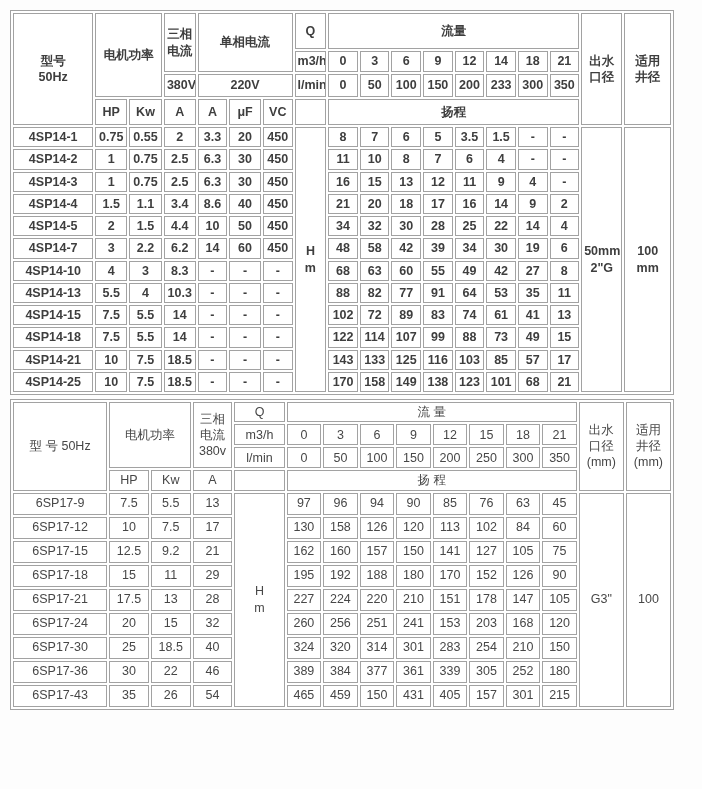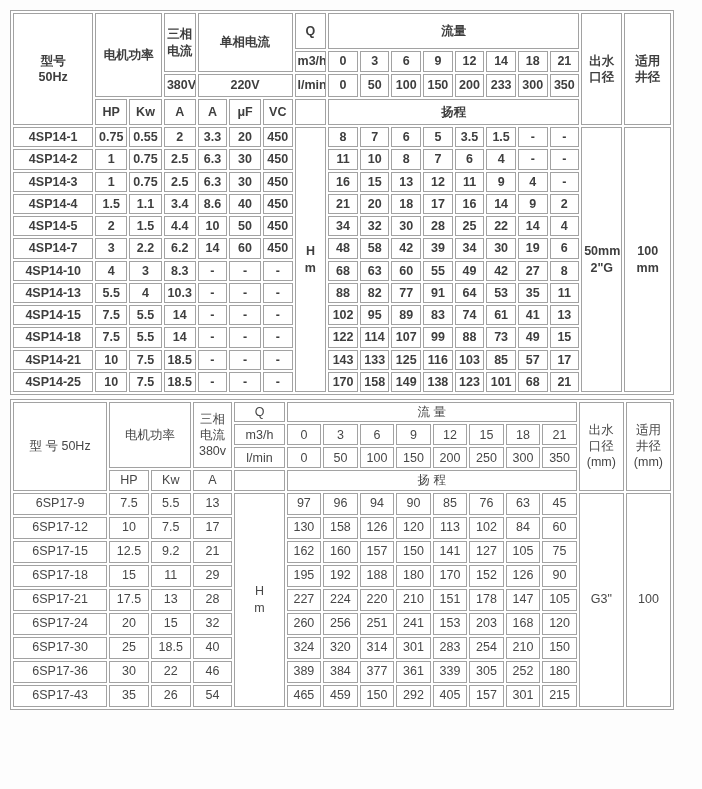--- a/index.html
+++ b/index.html
@@ -237,21 +237,21 @@
         </tr>
         <tr>
           <td>4SP14-15</td>
           <td>7.5</td>
           <td>5.5</td>
           <td>14</td>
           <td>-</td>
           <td>-</td>
           <td>-</td>
           <td>102</td>
-          <td>95</td>
+          <td>72</td>
           <td>89</td>
           <td>83</td>
           <td>74</td>
           <td>61</td>
           <td>41</td>
           <td>13</td>
         </tr>
         <tr>
           <td>4SP14-18</td>
           <td>7.5</td>
@@ -488,21 +488,21 @@
           <td>180</td>
         </tr>
         <tr>
           <td>6SP17-43</td>
           <td>35</td>
           <td>26</td>
           <td>54</td>
           <td>465</td>
           <td>459</td>
           <td>150</td>
-          <td>292</td>
+          <td>431</td>
           <td>405</td>
           <td>157</td>
           <td>301</td>
           <td>215</td>
         </tr>
       </tbody>
   </table>
 
 </div>
 

